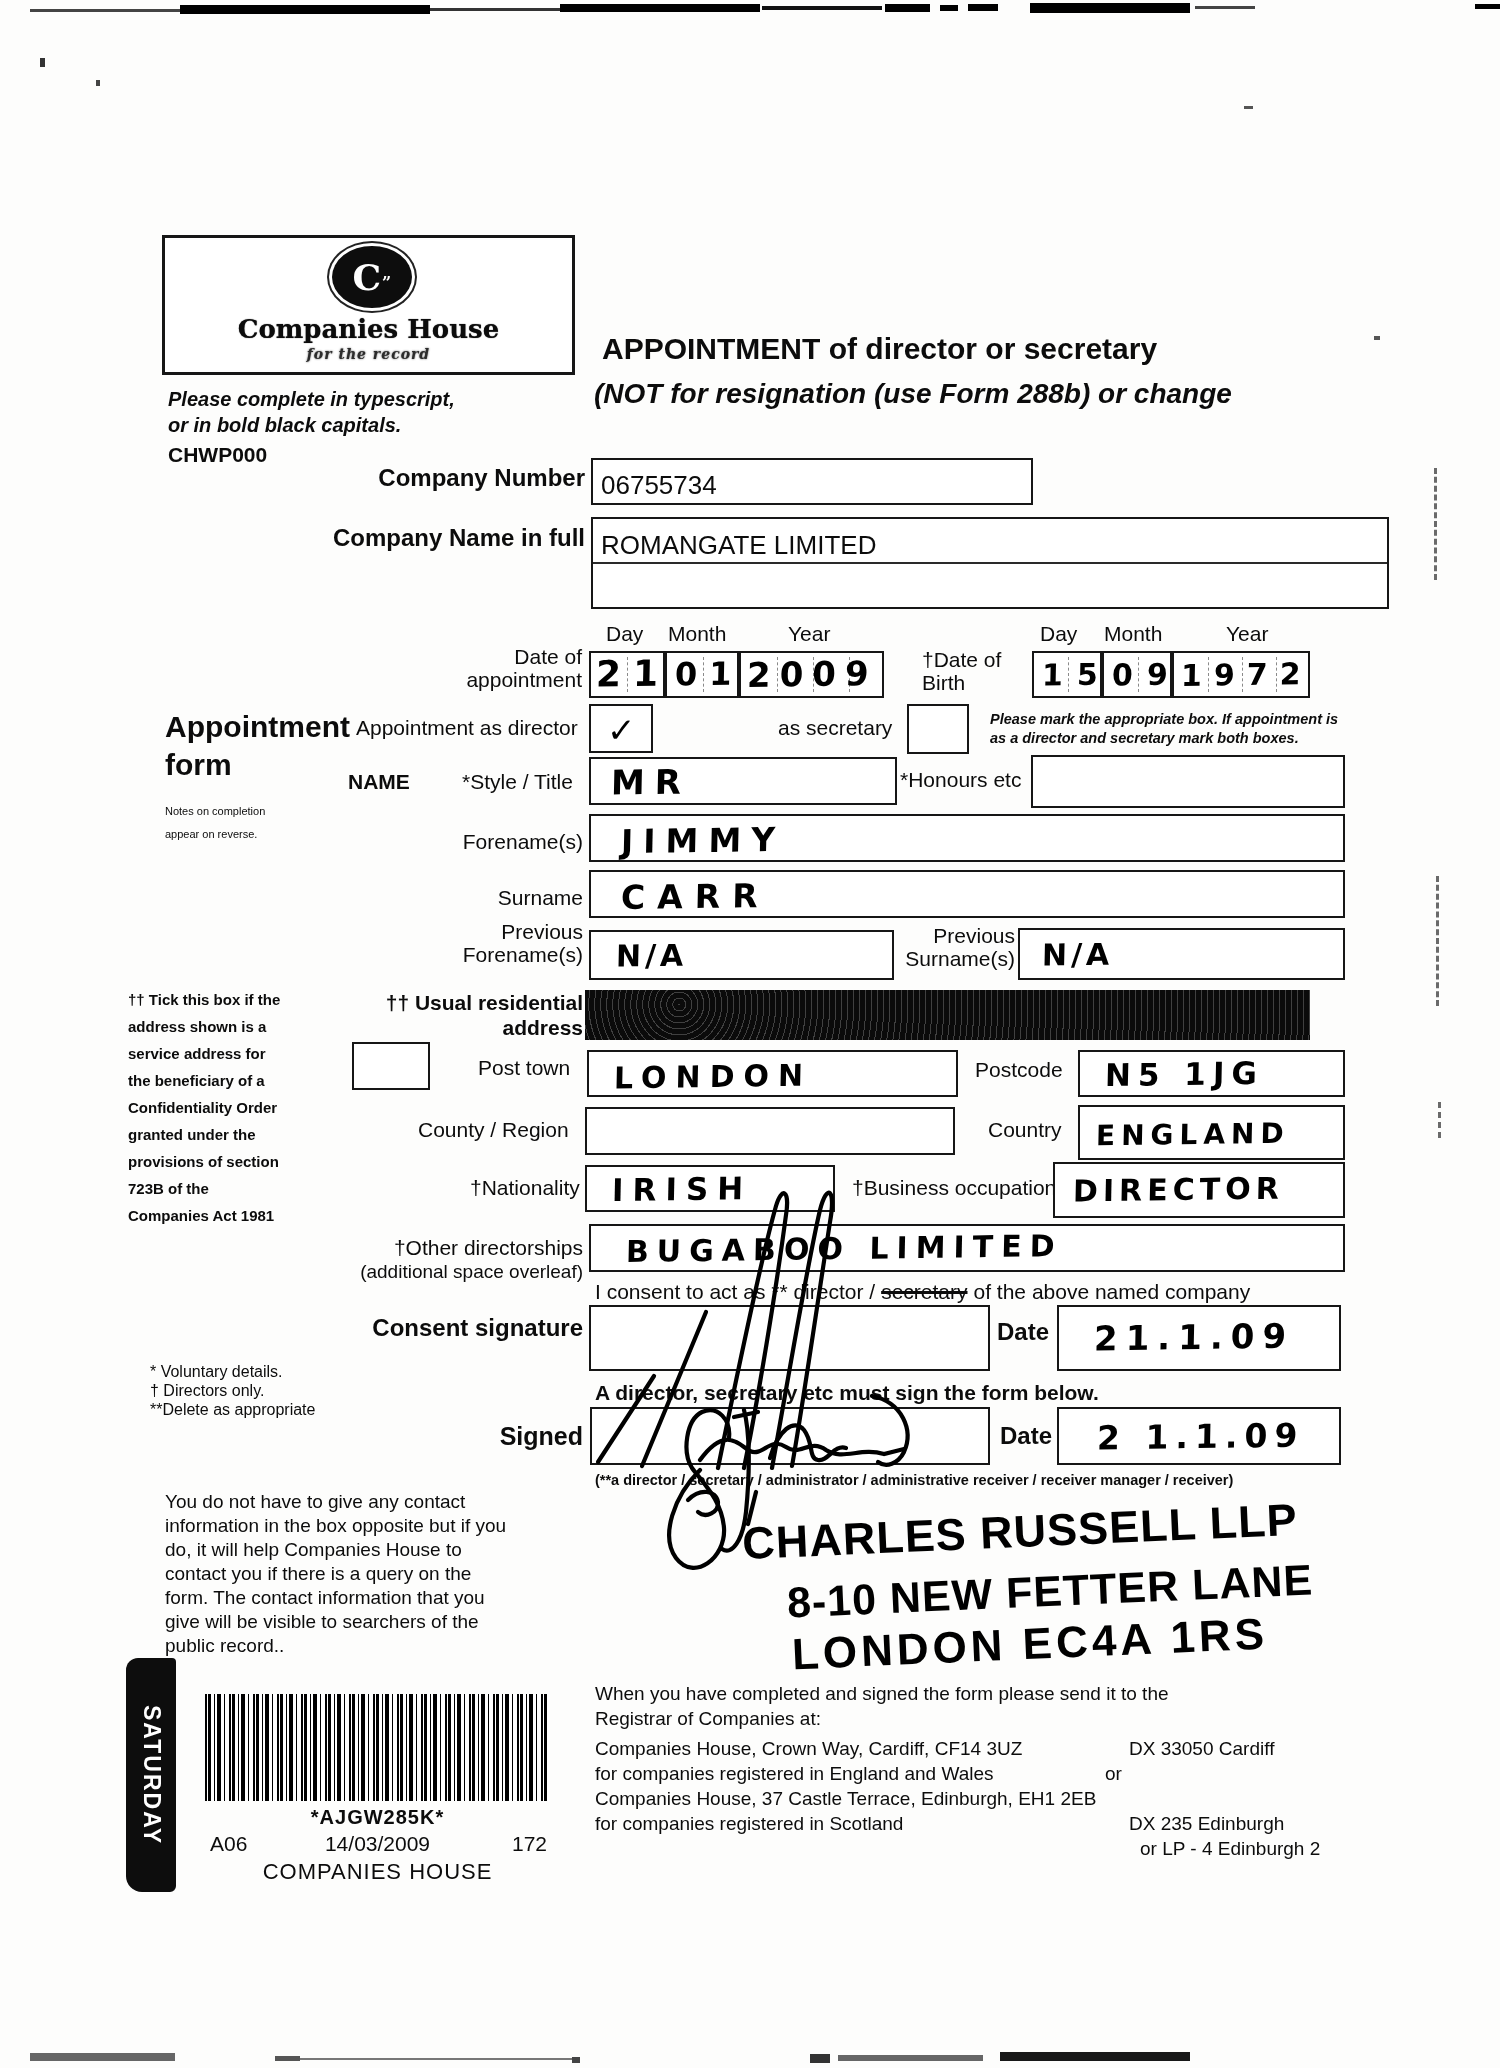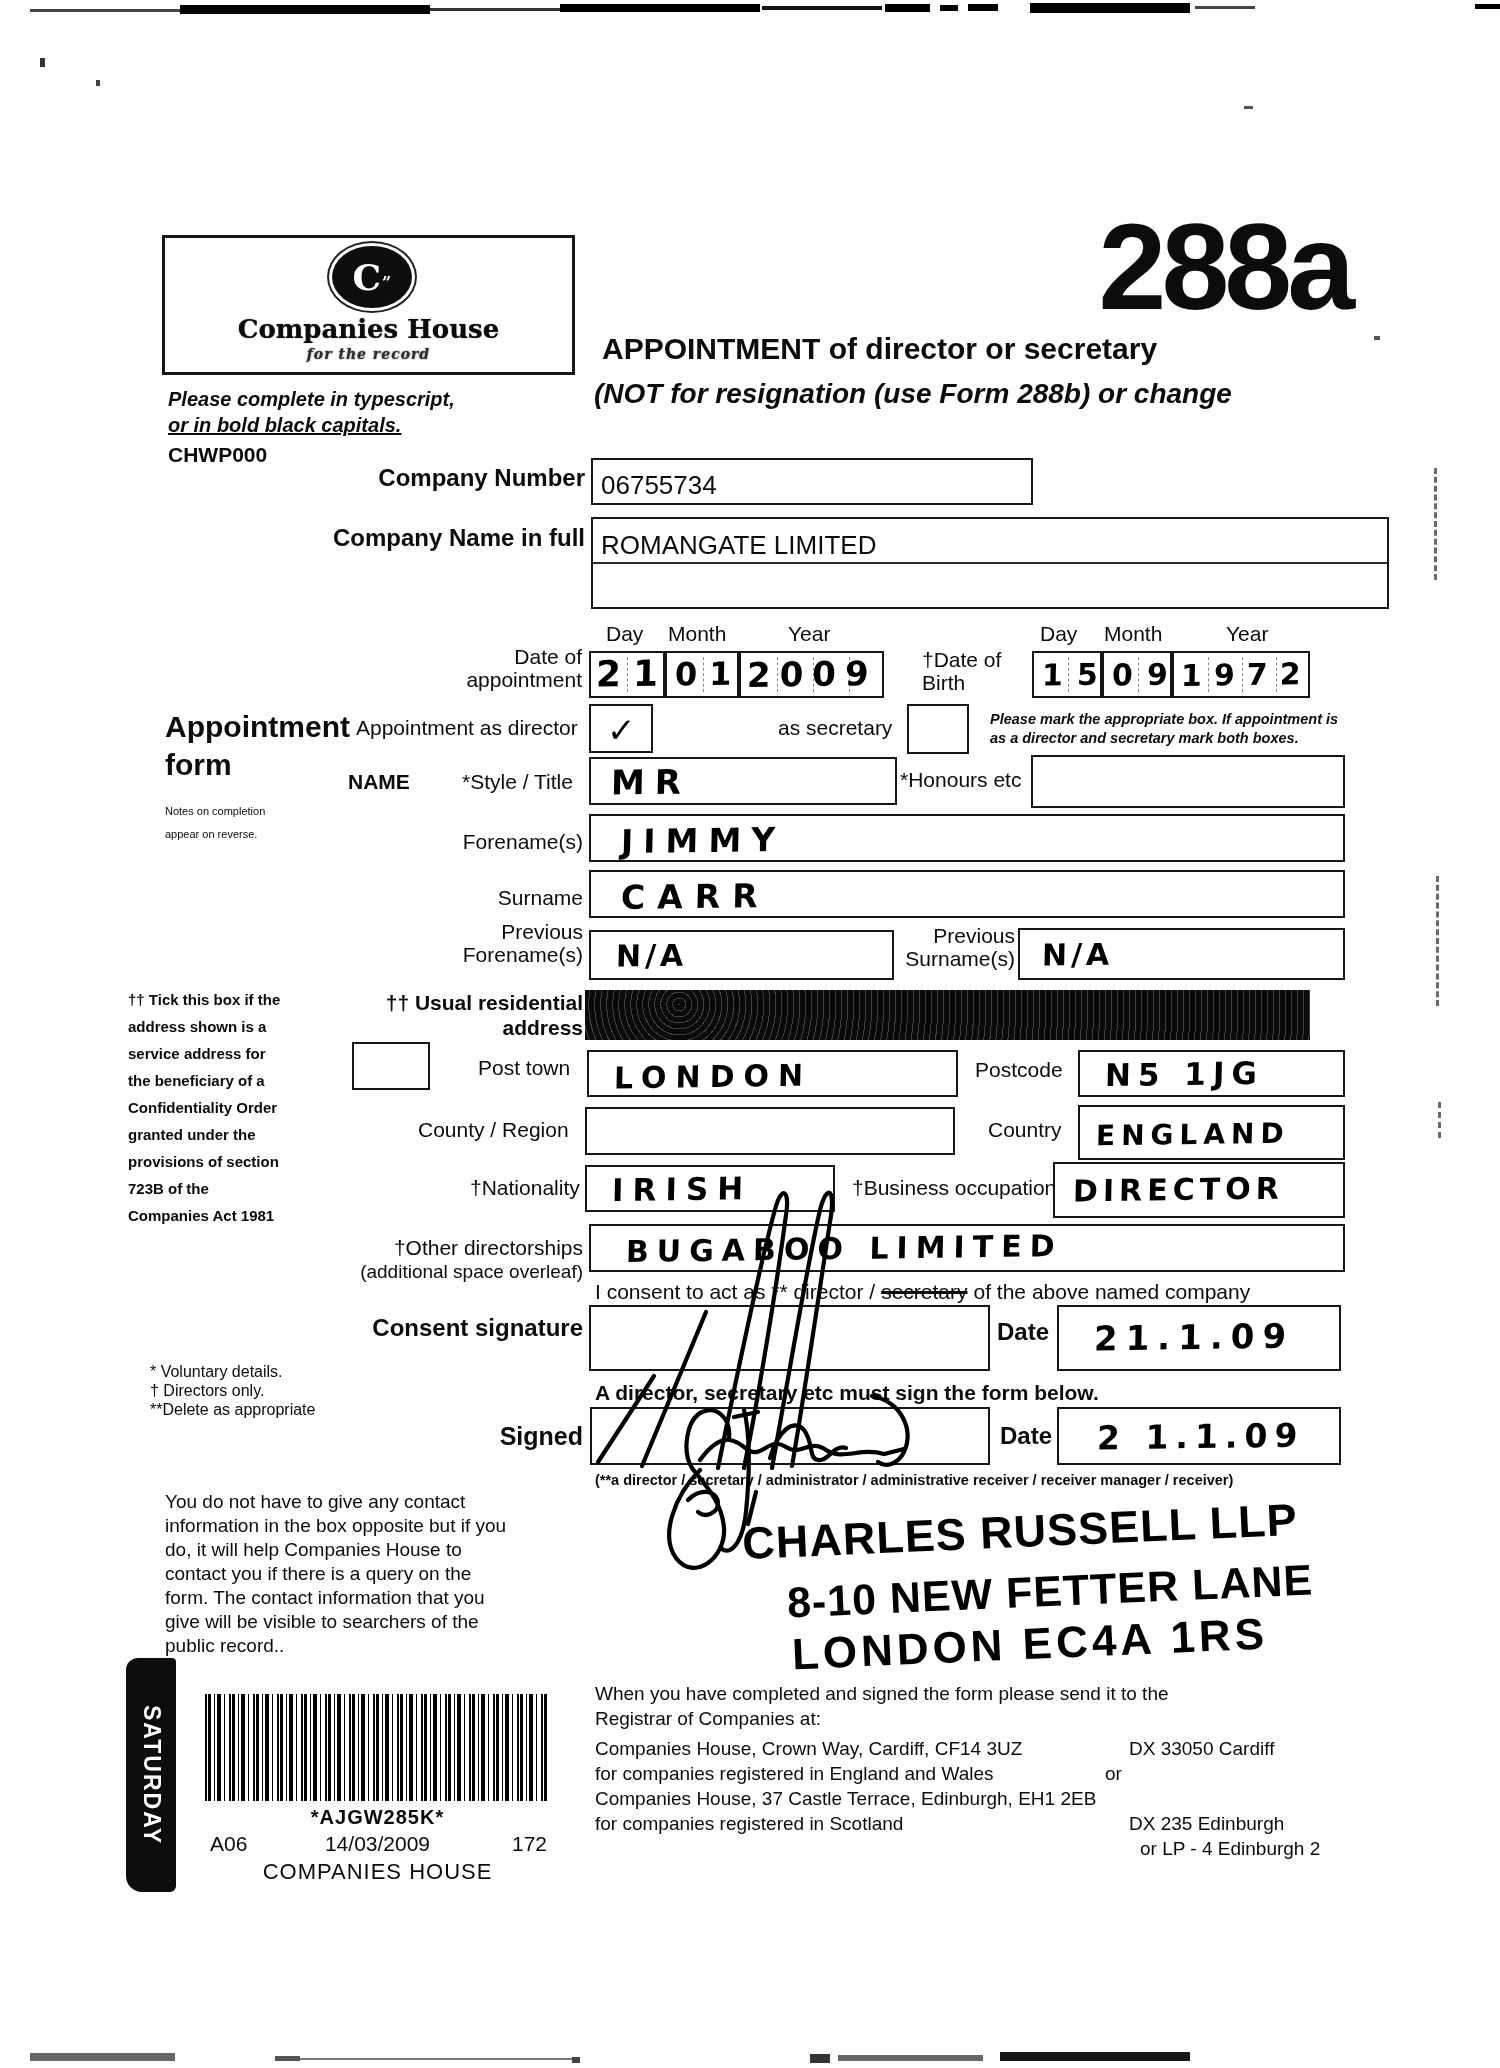--- a/index.html
+++ b/index.html
@@ -62,27 +62,26 @@
   <div class="box" style="left:162px;top:235px;width:413px;height:140px;border-width:3px;">
     <div class="abs" style="left:167px;top:8px;width:80px;height:62px;background:#0d0d0d;border-radius:50%;
                 display:flex;align-items:center;justify-content:center;box-shadow:0 0 0 3px #fff,0 0 0 5px #222;">
       <span style="color:#fff;font-family:'DejaVu Serif',serif;font-weight:bold;font-size:36px;line-height:36px;">C</span>
       <span style="color:#fff;font-family:'DejaVu Serif',serif;font-weight:bold;font-size:16px;margin:-8px 0 0 1px;">„</span>
     </div>
     <div class="abs" style="left:0;top:76px;width:100%;text-align:center;font-family:'DejaVu Serif',serif;font-weight:bold;font-size:26px;text-shadow:0 0 1px #333;">Companies House</div>
     <div class="abs" style="left:0;top:108px;width:100%;text-align:center;font-family:'DejaVu Serif',serif;font-style:italic;font-weight:bold;font-size:14px;color:#2c2c2c;text-shadow:0 0 2px #555;letter-spacing:1px;">for the record</div>
   </div>
 
-  <div class="abs b" style="left:1020px;top:212px;width:330px;text-align:right;font-size:122px;line-height:110px;letter-spacing:-5px;">288a</div>
 
   <div class="abs b" style="left:602px;top:332px;font-size:30px;white-space:nowrap;">APPOINTMENT of director or secretary</div>
   <div class="abs b it" style="left:594px;top:378px;font-size:28px;white-space:nowrap;font-style:italic;">(NOT for resignation (use Form 288b) or change</div>
 
   <div class="abs b it" style="left:168px;top:388px;font-size:20px;">Please complete in typescript,</div>
-  <div class="abs b it" style="left:168px;top:414px;font-size:20px;text-decoration:underline;">or in bold black capitals.</div>
+  <div class="abs b it" style="left:168px;top:414px;font-size:20px;">or in bold black capitals.</div>
   <div class="abs b" style="left:168px;top:443px;font-size:21px;">CHWP000</div>
 
   <div class="abs b r" style="left:300px;top:464px;width:285px;font-size:24px;">Company Number</div>
   <div class="box" style="left:591px;top:458px;width:442px;height:47px;">
     <span class="abs typed" style="left:8px;top:10px;">06755734</span>
   </div>
 
   <div class="abs b r" style="left:300px;top:524px;width:285px;font-size:24px;white-space:nowrap;">Company Name in full</div>
   <div class="box" style="left:591px;top:517px;width:798px;height:92px;">
     <span class="abs typed" style="left:8px;top:11px;">ROMANGATE LIMITED</span>

